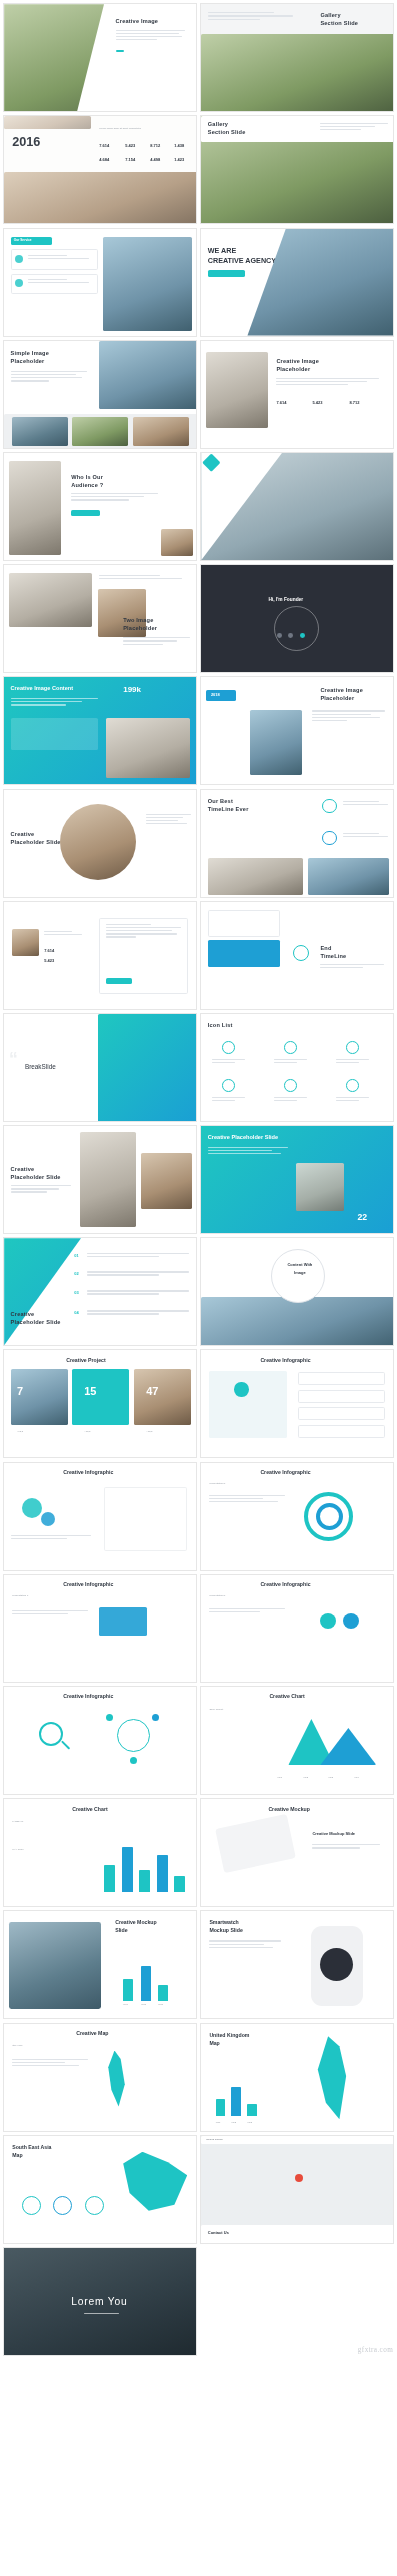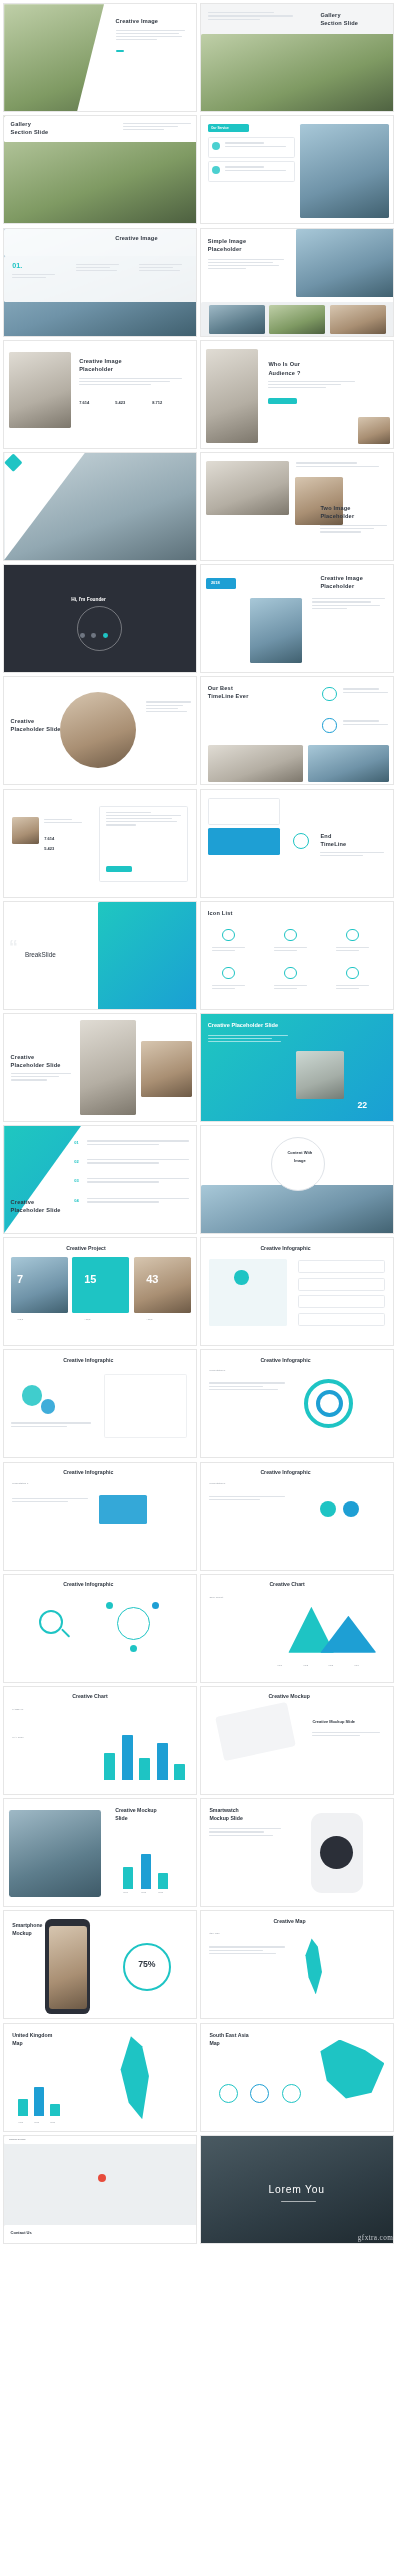--- a/index.html
+++ b/index.html
@@ -86,20 +86,35 @@
       <div class="t title" style="left:119px;top:8px">Gallery</div>
       <div class="t title" style="left:119px;top:16px">Section Slide</div>
       <div class="sqicon ph-img2" style="left:0;top:30px;width:194px;height:79px"></div>
       <div class="lines" style="left:6.4px;top:8px;width:95px">
         <div class="line" style="width:70%"></div>
           <div class="line" style="width:90%"></div>
           <div class="line" style="width:55%"></div>
       </div>
     </div>
 
+    <div class="slide">
+      <div class="fill" style="background:#fdfdfc"></div>
+      <div class="t" style="left:8px;top:19px;font-size:12.7px;font-weight:bold;color:#3a4049">2016</div>
+      <div class="sqicon ph-img3" style="left:0;top:0;width:87px;height:12.7px;opacity:.5"></div>
+      <div class="t tiny" style="left:95px;top:11px;width:87px">Lorem ipsum dolor sit amet consectetur</div>
+      <div class="t num" style="left:95px;top:27px">7.614</div>
+      <div class="t num" style="left:121px;top:27px">5.423</div>
+      <div class="t num" style="left:146px;top:27px">8.712</div>
+      <div class="t num" style="left:170px;top:27px">1.438</div>
+      <div class="t num" style="left:95px;top:41px">4.684</div>
+      <div class="t num" style="left:121px;top:41px">7.154</div>
+      <div class="t num" style="left:146px;top:41px">4.498</div>
+      <div class="t num" style="left:170px;top:41px">1.423</div>
+      <div class="sqicon ph-img3" style="left:0;top:56px;width:194px;height:53px;opacity:.85"></div>
+    </div>
 
     <div class="slide">
       <div class="fill ph-img2"></div>
       <div class="sqicon" style="left:0;top:0;width:194px;height:25.4px;background:#fff"></div>
       <div class="t title" style="left:6.4px;top:4.8px">Gallery</div>
       <div class="t title" style="left:6.4px;top:12.7px">Section Slide</div>
       <div class="lines" style="left:119px;top:6.4px;width:68px">
         <div class="line" style="width:100%"></div>
           <div class="line" style="width:80%"></div>
           <div class="line" style="width:60%"></div>
@@ -118,42 +133,28 @@
         <div class="line" style="width:60%"></div>
           <div class="line" style="width:95%"></div>
       </div>
       <div class="lines" style="left:24px;top:50px;width:64px">
         <div class="line" style="width:60%"></div>
           <div class="line" style="width:95%"></div>
       </div>
       <div class="sqicon ph-img4" style="left:99px;top:8px;width:89px;height:94px"></div>
     </div>
 
-    <div class="slide">
-      <div class="fill ph-img4"></div>
-      <div class="sqicon" style="left:0;top:0;width:194px;height:27px;background:rgba(255,255,255,.92)"></div>
-      <div class="t title" style="left:111px;top:6.4px">Creative Image</div>
-      <div class="sqicon" style="left:0;top:27px;width:194px;height:46px;background:rgba(255,255,255,.9)"></div>
-      <div class="t" style="left:8px;top:32px;font-size:7.2px;font-weight:bold;color:#1ec4c4">01.</div>
-      <div class="lines" style="left:8px;top:45px;width:48px">
-          <div class="line" style="width:90%"></div>
-          <div class="line" style="width:70%"></div>
-        </div>
-      <div class="lines" style="left:72px;top:35px;width:48px">
-          <div class="line" style="width:90%"></div>
-          <div class="line" style="width:70%"></div>
-          <div class="line" style="width:85%"></div>
-        </div>
-      <div class="lines" style="left:135px;top:35px;width:48px">
-          <div class="line" style="width:90%"></div>
-          <div class="line" style="width:70%"></div>
-          <div class="line" style="width:85%"></div>
-        </div>
-    </div>
-
+
+    <div class="slide">
+      <div class="fill" style="background:#fff"></div>
+      <div class="t" style="left:6.4px;top:17.5px;font-size:7.2px;font-weight:bold;color:#2f3640">WE ARE</div>
+      <div class="t" style="left:6.4px;top:27px;font-size:7.2px;font-weight:bold;color:#2f3640">CREATIVE AGENCY</div>
+      <div class="fill ph-img4" style="clip-path:polygon(44% 0,100% 0,100% 100%,24% 100%)"></div>
+      <div class="sqicon teal" style="left:6.4px;top:41px;width:37px;height:7.2px"></div>
+    </div>
 
     <div class="slide">
       <div class="fill" style="background:#fff"></div>
       <div class="t title" style="left:6.4px;top:9.5px">Simple Image</div>
       <div class="t title" style="left:6.4px;top:17.5px">Placeholder</div>
       <div class="lines" style="left:6.4px;top:30px;width:76px">
         <div class="line" style="width:100%"></div>
           <div class="line" style="width:86%"></div>
           <div class="line" style="width:94%"></div>
           <div class="line" style="width:50%"></div>
@@ -220,20 +221,32 @@
     </div>
 
     <div class="slide dark">
       <div class="t" style="left:67px;top:32px;font-size:4.8px;color:#fff;font-weight:bold">Hi, I'm Founder</div>
       <div class="circ" style="left:73px;top:41px;width:45px;height:45px;border:0.8px solid rgba(255,255,255,.35)"></div>
       <div class="circ" style="left:76px;top:68px;width:4.8px;height:4.8px;background:#6f7682"></div>
       <div class="circ" style="left:87px;top:68px;width:4.8px;height:4.8px;background:#6f7682"></div>
       <div class="circ" style="left:99px;top:68px;width:4.8px;height:4.8px;background:#1ec4c4"></div>
     </div>
 
+    <div class="slide">
+      <div class="fill tealgrad"></div>
+      <div class="t" style="left:6.4px;top:8px;font-size:5.6px;font-weight:bold;color:#fff">Creative Image Content</div>
+      <div class="t" style="left:119px;top:8px;font-size:8px;font-weight:bold;color:#fff">199k</div>
+      <div class="lines white" style="left:6.4px;top:20.7px;width:87px">
+        <div class="line" style="width:100%"></div>
+          <div class="line" style="width:82%"></div>
+          <div class="line" style="width:64%"></div>
+      </div>
+      <div class="sqicon" style="left:6.4px;top:41px;width:87px;height:32px;background:rgba(255,255,255,.16)"></div>
+      <div class="sqicon ph-img5" style="left:102px;top:41px;width:84px;height:60px"></div>
+    </div>
 
     <div class="slide">
       <div class="fill" style="background:#fff"></div>
       <div class="t title" style="left:119px;top:9.5px">Creative Image</div>
       <div class="t title" style="left:119px;top:17.5px">Placeholder</div>
       <div class="sqicon blue" style="left:4.8px;top:12.7px;width:30px;height:11px"></div>
       <div class="t" style="left:9.5px;top:15px;font-size:4px;color:#fff;font-weight:bold">2018</div>
       <div class="sqicon ph-img4" style="left:49px;top:33px;width:52px;height:65px"></div>
       <div class="lines" style="left:111px;top:33px;width:73px">
         <div class="line" style="width:100%"></div>
@@ -410,21 +423,21 @@
     </div>
 
     <div class="slide">
       <div class="fill" style="background:#fff"></div>
       <div class="t caption" style="left:62px;top:6.4px">Creative Project</div>
       <div class="sqicon ph-img4" style="left:6.4px;top:19px;width:57px;height:56px"></div>
       <div class="sqicon" style="left:68px;top:19px;width:57px;height:56px;background:#1ec4c4"></div>
       <div class="sqicon ph-img3" style="left:130px;top:19px;width:57px;height:56px"></div>
       <div class="t" style="left:12.7px;top:35px;font-size:11px;font-weight:bold;color:#fff">7</div>
       <div class="t" style="left:80px;top:35px;font-size:11px;font-weight:bold;color:#fff">15</div>
-      <div class="t" style="left:142px;top:35px;font-size:11px;font-weight:bold;color:#fff">43</div>
+      <div class="t" style="left:142px;top:35px;font-size:11px;font-weight:bold;color:#fff">47</div>
       <div class="t" style="left:12.7px;top:80px;font-size:2.5px;color:#9aa0a8">+78,5</div>
       <div class="t" style="left:80px;top:80px;font-size:2.5px;color:#9aa0a8">+78,5</div>
       <div class="t" style="left:142px;top:80px;font-size:2.5px;color:#9aa0a8">+78,5</div>
     </div>
 
     <div class="slide">
       <div class="fill" style="background:#fff"></div>
       <div class="t caption" style="left:59px;top:6.4px">Creative Infographic</div>
       <div class="sqicon" style="left:8px;top:20.7px;width:78px;height:67px;background:#eef6f8"></div>
       <div class="circ teal" style="left:33px;top:32px;width:14.3px;height:14.3px"></div>
@@ -547,29 +560,20 @@
       <div class="t caption" style="left:8px;top:16px">Mockup Slide</div>
       <div class="lines" style="left:8px;top:29px;width:72px">
           <div class="line" style="width:100%"></div>
           <div class="line" style="width:76%"></div>
           <div class="line" style="width:88%"></div>
         </div>
       <div class="sqicon" style="left:110px;top:14.3px;width:52px;height:80px;background:#f0f1f3;border-radius:11px"></div>
       <div class="circ" style="left:119px;top:37px;width:33px;height:33px;background:#2b2f38"></div>
     </div>
 
-    <div class="slide">
-      <div class="fill" style="background:#fff"></div>
-      <div class="t caption" style="left:8px;top:11px">Smartphone</div>
-      <div class="t caption" style="left:8px;top:19px">Mockup</div>
-      <div class="sqicon" style="left:41px;top:8px;width:45px;height:95px;background:#2b2f38;border-radius:6.4px"></div>
-      <div class="sqicon ph-img3" style="left:45px;top:14.3px;width:38px;height:83px;border-radius:3.2px"></div>
-      <div class="t" style="left:134px;top:48px;font-size:8.7px;font-weight:bold;color:#2f3640">75%</div>
-      <div class="circ" style="left:119px;top:32px;width:48px;height:48px;border:2.4px solid #1ec4c4"></div>
-    </div>
 
     <div class="slide">
       <div class="fill" style="background:#fff"></div>
       <div class="t caption" style="left:72px;top:6.4px">Creative Map</div>
       <div class="t capsub" style="left:8px;top:20.7px">Italy Map</div>
       <div class="sqicon teal" style="left:102px;top:27px;width:20.7px;height:56px;clip-path:polygon(40% 0,70% 15%,90% 60%,60% 100%,25% 70%,10% 30%)"></div>
       <div class="lines" style="left:8px;top:35px;width:76px">
           <div class="line" style="width:100%"></div>
           <div class="line" style="width:70%"></div>
           <div class="line" style="width:88%"></div>

